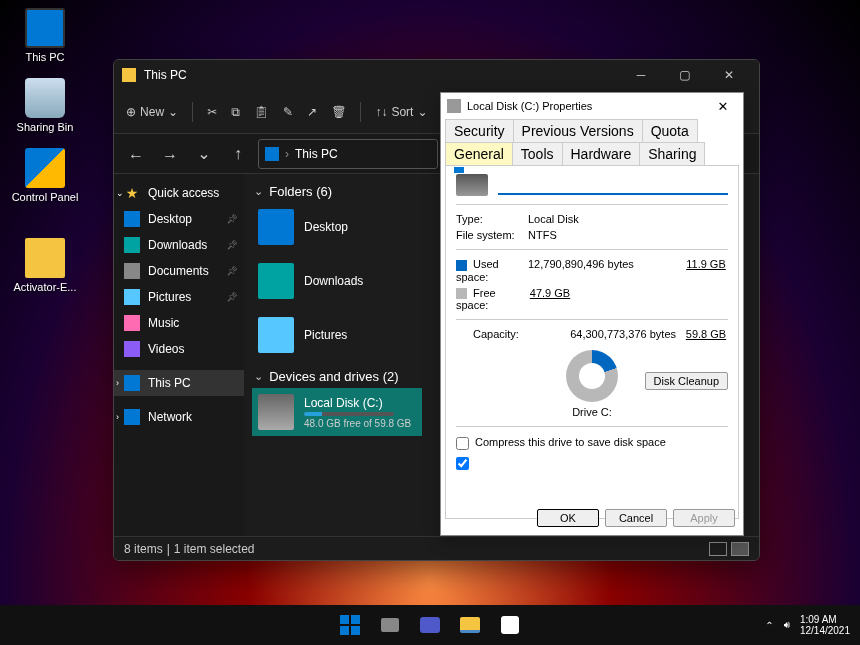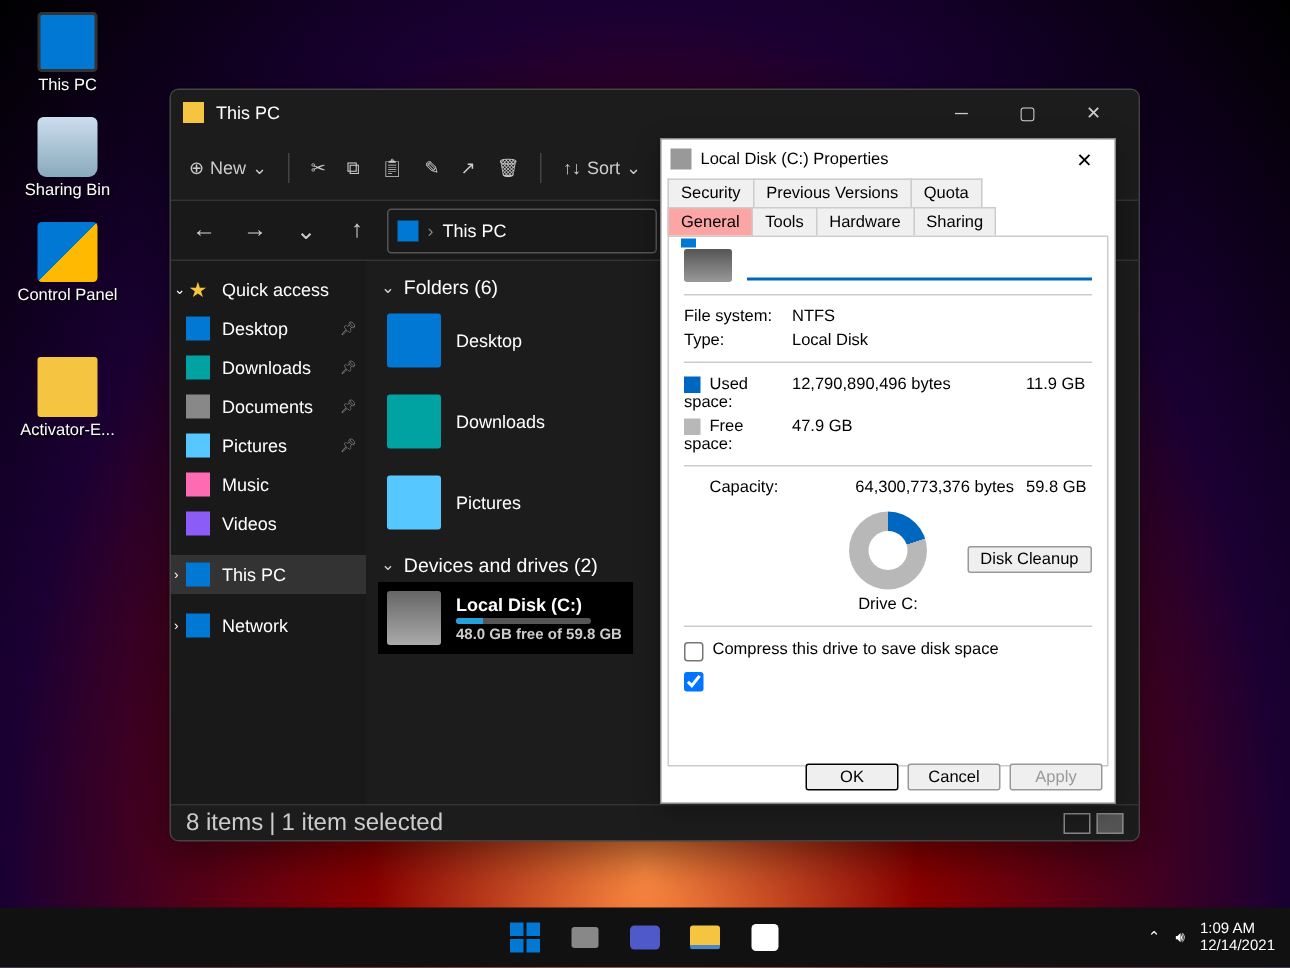--- a/index.html
+++ b/index.html
@@ -34,48 +34,48 @@
 .sb-caret{position:absolute;left:2px;font-size:9px;}
 .sb-pin{position:absolute;right:6px;color:#888;font-size:9px;}
 .sb-ico{width:16px;height:16px;flex-shrink:0;}
 
 .content{flex:1;background:#1c1c1c;color:#fff;padding:6px 8px;overflow:hidden;}
 .section-hdr{font-size:13px;padding:4px 2px;display:flex;align-items:center;gap:6px;}
 .section-hdr::before{content:'⌄';color:#ccc;font-size:11px;}
 .tile-row{display:flex;flex-wrap:wrap;gap:4px;margin-bottom:6px;}
 .tile{display:flex;align-items:center;gap:10px;width:170px;padding:6px;cursor:pointer;}
 .tile .ticon{width:36px;height:36px;flex-shrink:0;border-radius:2px;}
-.tile.sel{background:#000000;font-weight:bold;}
+.tile.sel{background:#0f766e;}
 .tile .tlabel{font-size:12px;}
 .tile .tsub{font-size:10px;color:#ccc;}
 .pbar{width:90px;height:4px;background:#555;border-radius:2px;margin:2px 0;overflow:hidden;}
 .pbar>div{height:100%;background:#26a0da;width:20%;}
 
-.status{height:24px;background:#1c1c1c;border-top:1px solid #333;display:flex;align-items:center;padding:0 10px;color:#ccc;font-size:16px;gap:4px;}
+.status{height:24px;background:#1c1c1c;border-top:1px solid #333;display:flex;align-items:center;padding:0 10px;color:#ccc;font-size:12px;gap:4px;}
 .status .sp{margin-left:auto;display:flex;gap:4px;}
 .sqbtn{width:18px;height:14px;border:1px solid #888;}
 
 
 .propdlg{position:absolute;left:440px;top:92px;width:304px;height:444px;background:#fff;border:1px solid #888;font-size:11px;color:#000;box-shadow:0 4px 16px rgba(0,0,0,0.3);}
 .propdlg .dtitle{height:26px;display:flex;align-items:center;padding:0 6px;gap:6px;}
 .propdlg .dtitle .dico{width:14px;height:14px;background:#999;}
 .propdlg .dclose{margin-left:auto;width:28px;text-align:center;cursor:pointer;font-size:13px;}
-.tabs{display:flex;flex-wrap:wrap;padding:0 4px;font-size:11px;}
+.tabs{display:flex;flex-wrap:wrap;padding:0 4px;font-size:14px;}
 .tab{padding:3px 8px;border:1px solid #ccc;border-bottom:none;background:#f0f0f0;cursor:pointer;margin-right:-1px;}
-.tab.active{background:#fca5a5;position:relative;z-index:2;}
+.tab.active{background:#fef9c3;position:relative;z-index:2;}
 .tabpanel{border:1px solid #ccc;margin:0 4px;padding:8px 10px;height:354px;background:#fff;position:relative;}
 .drvhead{display:flex;align-items:center;gap:10px;margin-bottom:8px;}
 .drvimg{width:32px;height:22px;background:linear-gradient(#555,#999);border-radius:2px;position:relative;}
 .drvimg::before{content:'';position:absolute;left:-2px;top:-7px;width:10px;height:6px;background:#0078d4;}
 .nameinput{flex:1;height:20px;border:none;border-bottom:2px solid #0067c0;padding:0 4px;outline:none;}
 .hr{border:none;border-top:1px solid #ccc;margin:6px 0;}
 .prow{display:flex;padding:2px 0;}
 .prow .pl{width:72px;}
 .prow .pm{flex:1;}
-.prow .pr{width:44px;text-align:left;}
+.prow .pr{width:44px;text-align:center;text-decoration:underline;}
 .sq{display:inline-block;width:11px;height:11px;margin-right:6px;vertical-align:middle;}
 .chartwrap{display:flex;align-items:center;justify-content:flex-start;flex-direction:column;margin:8px 0;}
 .donut{width:52px;height:52px;border-radius:50%;background:conic-gradient(#0067c0 0 72deg,#b8b8b8 72deg 360deg);display:flex;align-items:center;justify-content:center;}
 .donut::after{content:'';width:26px;height:26px;background:#fff;border-radius:50%;}
 .cleanbtn{position:absolute;right:10px;top:206px;border:1px solid #999;background:#efefef;padding:2px 8px;border-radius:2px;cursor:pointer;font-size:11px;}
 .chk{display:flex;gap:6px;align-items:flex-start;padding:3px 0;line-height:1.25;}
 .chk input{margin-top:1px;}
 .dlgbtns{position:absolute;bottom:8px;right:8px;display:flex;gap:6px;}
 .dbtn{border:1px solid #999;background:#efefef;padding:2px 0;width:62px;border-radius:2px;cursor:pointer;font-size:11px;}
 .dbtn.primary{border:1px solid #000000;}
@@ -279,26 +279,26 @@
     <div class="tab">Hardware</div>
     <div class="tab">Sharing</div>
   </div>
   <div class="tabpanel">
     <div class="drvhead">
       <div class="drvimg"></div>
       <input class="nameinput" value="" style="">
     </div>
     <hr class="hr">
     <div class="prow">
+        <span class="pl">Type:</span>
+        <span class="pm">Local Disk</span>
+      </div>
+    <div class="prow">
         <span class="pl">File system:</span>
         <span class="pm">NTFS</span>
-      </div>
-    <div class="prow">
-        <span class="pl">Type:</span>
-        <span class="pm">Local Disk</span>
       </div>
     <hr class="hr">
     <div class="prow">
         <span class="pl"><span class="sq" style="background:#0067c0"></span><span>Used space:</span></span>
         <span class="pm" style="text-align:left;padding-right:8px">12,790,890,496 bytes</span>
         <span class="pr">11.9 GB</span>
       </div>
     <div class="prow">
         <span class="pl"><span class="sq" style="background:#b8b8b8"></span><span>Free space:</span></span>
         <span class="pr">47.9 GB</span>

